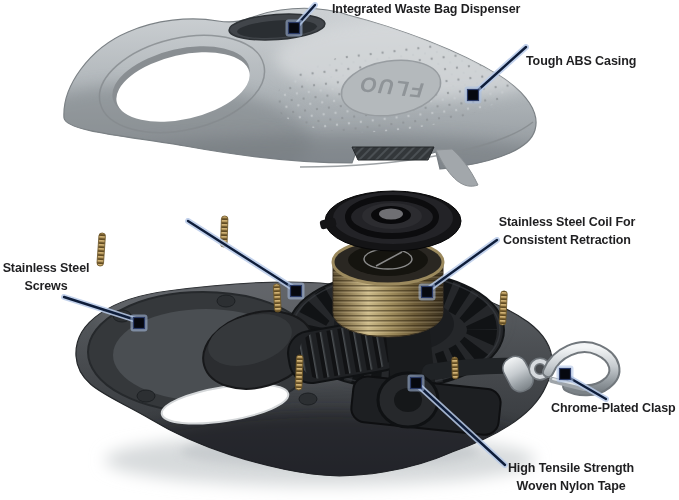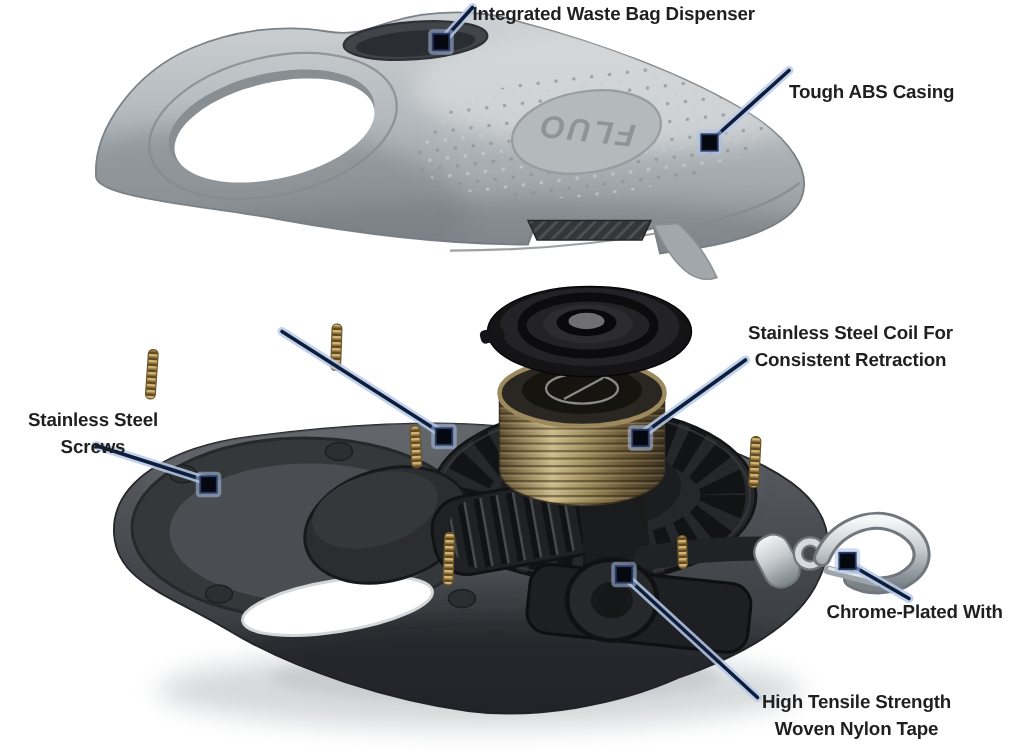--- a/index.html
+++ b/index.html
@@ -3,24 +3,24 @@
 <meta charset="utf-8">
 <style>
   html,body{margin:0;padding:0;background:#fff;}
   .stage{position:relative;width:679px;height:500px;background:#ffffff;overflow:hidden;
          font-family:"Liberation Sans",sans-serif;}
   .stage svg{position:absolute;left:0;top:0;}
   .label{position:absolute;font-weight:700;font-size:12.5px;line-height:18px;
          color:#1f1f21;letter-spacing:-0.1px;white-space:pre-line;}
   .nowrap{white-space:nowrap;}
   .center{text-align:center;}
-  .lbl-waste{left:315px;top:0px;}
+  .lbl-waste{left:332px;top:0px;}
   .lbl-abs{left:526px;top:52px;}
   .lbl-nylon{left:0px;top:186px;width:188px;}
-  .lbl-screws{left:16px;top:259px;width:92px;margin-top:12px;}
+  .lbl-screws{left:0px;top:259px;width:92px;}
   .lbl-coil{left:492px;top:213px;width:150px;}
   .lbl-clasp{left:551px;top:399px;}
   .lbl-tape{left:496px;top:459px;width:150px;}
   .glow{stroke:#b9cbe9;stroke-width:6;stroke-linecap:round;opacity:.85;}
   .core{stroke:#0e1d3a;stroke-width:2.4;stroke-linecap:round;}
   .mglow{fill:#a9bfe4;opacity:.55;}
   .msq{fill:#06080f;stroke:#2a3a66;stroke-width:1.2;}
 </style>
 </head>
 <body>
@@ -276,16 +276,16 @@
         <rect class="msq" x="410.5" y="377.5" width="11" height="11"></rect>
   </g>
 </svg>
 
   <div class="label nowrap lbl-waste">Integrated Waste Bag Dispenser</div>
   <div class="label nowrap lbl-abs">Tough ABS Casing</div>
   <div class="label center lbl-screws">Stainless Steel
 Screws</div>
   <div class="label center lbl-coil">Stainless Steel Coil For
 Consistent Retraction</div>
-  <div class="label nowrap lbl-clasp">Chrome-Plated With</div>
+  <div class="label nowrap lbl-clasp">Chrome-Plated Clasp</div>
   <div class="label center lbl-tape">High Tensile Strength
 Woven Nylon Tape</div>
 </div>
 
 </body></html>

